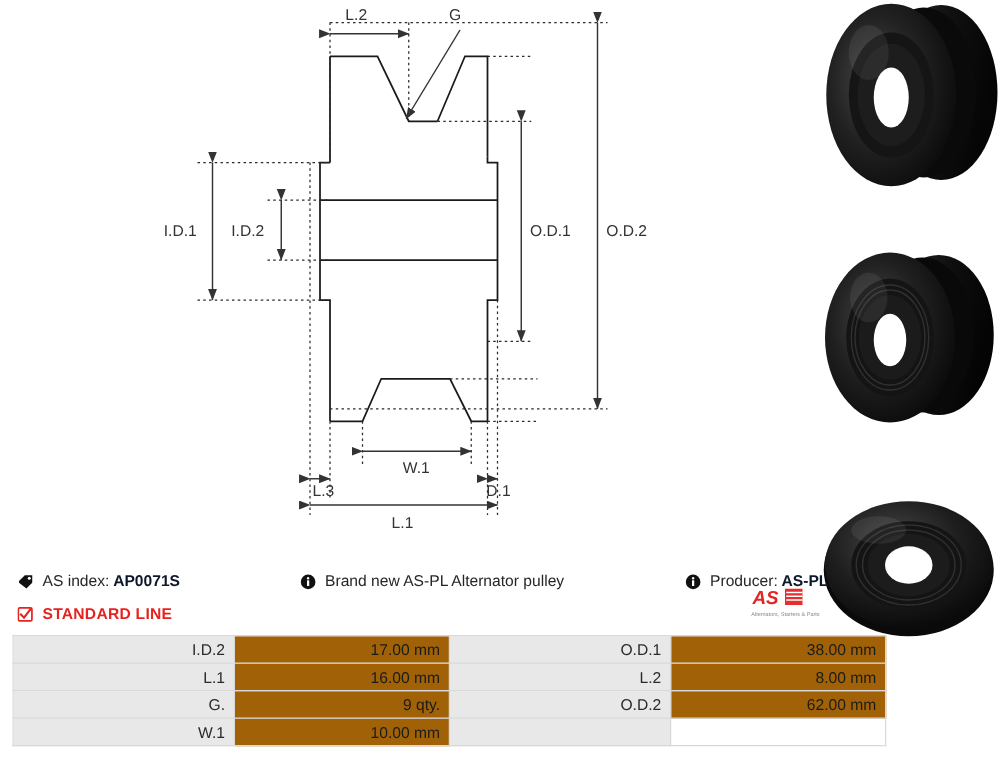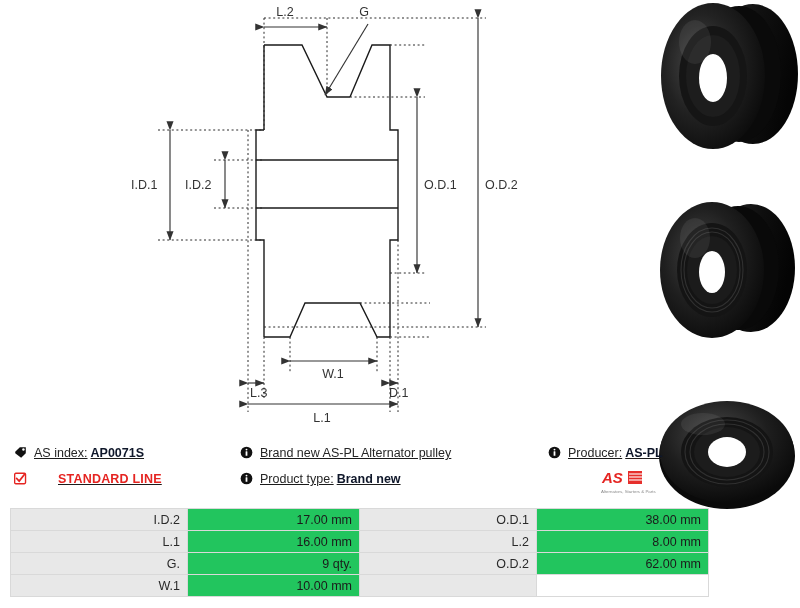--- a/index.html
+++ b/index.html
@@ -24,34 +24,34 @@
   .photo-2{top:190px;height:152px;}
   .photo-3{top:394px;height:118px;}
   .photo svg{display:block;}
 
   
   .infobar{position:absolute;left:0;top:446px;width:800px;height:58px;}
   .info-col{position:absolute;top:0;}
   .info-col-1{left:14px;}
   .info-col-2{left:240px;}
   .info-col-3{left:548px;}
-  .info-line{display:flex;align-items:flex-start;height:26px;font-size:12.5px;white-space:nowrap;text-decoration:underline;}
+  .info-line{display:flex;align-items:flex-end;height:26px;font-size:12.5px;white-space:nowrap;}
   .info-line .ico{flex:0 0 auto;margin-right:7px;display:inline-flex;align-items:center;justify-content:center;}
   .info-line .lbl{color:#262626;}
   .info-line .val{font-weight:bold;color:#0f172a;margin-left:3px;}
-  .std-line{color:#e52421;font-weight:bold;font-size:12.5px;letter-spacing:.2px;margin-left:24px;}
+  .std-line{color:#e52421;font-weight:bold;font-size:12.5px;letter-spacing:.2px;}
 
   .brandlogo{position:absolute;left:600px;top:468px;width:62px;height:30px;}
 
   
   .spec{position:absolute;left:10px;top:508px;width:638px;
         border-collapse:collapse;table-layout:fixed;font-size:12.5px;}
   .spec td{border:1px solid #d9d9d9;height:21px;padding:0 7px;}
   .spec .k{background:#e8e8e8;text-align:right;color:#2a2a2a;width:162px;}
-  .spec .v{background:#22c55e;text-align:right;color:#1b1b1b;width:157px;}
+  .spec .v{background:#a16207;text-align:right;color:#1b1b1b;width:157px;}
   .spec tr td.empty{background:#e8e8e8;}
   .spec tr td.emptyv{background:#ffffff;}
 </style>
 </head>
 <body>
 
 <div class="page">
 
   <div class="drawing">
     <svg width="648" height="432" viewBox="0 0 648 432" xmlns="http://www.w3.org/2000/svg">
@@ -268,31 +268,20 @@
     <div class="info-col info-col-2">
       <div class="info-line">
         <span class="ico">
           <svg width="13" height="13" viewBox="0 0 16 16">
             <circle cx="8" cy="8" r="7.2" fill="#111"></circle>
             <circle cx="8" cy="4.4" r="1.15" fill="#fff"></circle>
             <rect x="6.9" y="6.5" width="2.2" height="5.6" rx="0.5" fill="#fff"></rect>
           </svg>
         </span>
         <span class="lbl">Brand new AS-PL Alternator pulley</span>
-      </div>
-      <div class="info-line">
-        <span class="ico">
-          <svg width="13" height="13" viewBox="0 0 16 16">
-            <circle cx="8" cy="8" r="7.2" fill="#111"></circle>
-            <circle cx="8" cy="4.4" r="1.15" fill="#fff"></circle>
-            <rect x="6.9" y="6.5" width="2.2" height="5.6" rx="0.5" fill="#fff"></rect>
-          </svg>
-        </span>
-        <span class="lbl">Product type:</span>
-        <span class="val">Brand new</span>
       </div>
     </div>
 
     <div class="info-col info-col-3">
       <div class="info-line">
         <span class="ico">
           <svg width="13" height="13" viewBox="0 0 16 16">
             <circle cx="8" cy="8" r="7.2" fill="#111"></circle>
             <circle cx="8" cy="4.4" r="1.15" fill="#fff"></circle>
             <rect x="6.9" y="6.5" width="2.2" height="5.6" rx="0.5" fill="#fff"></rect>

